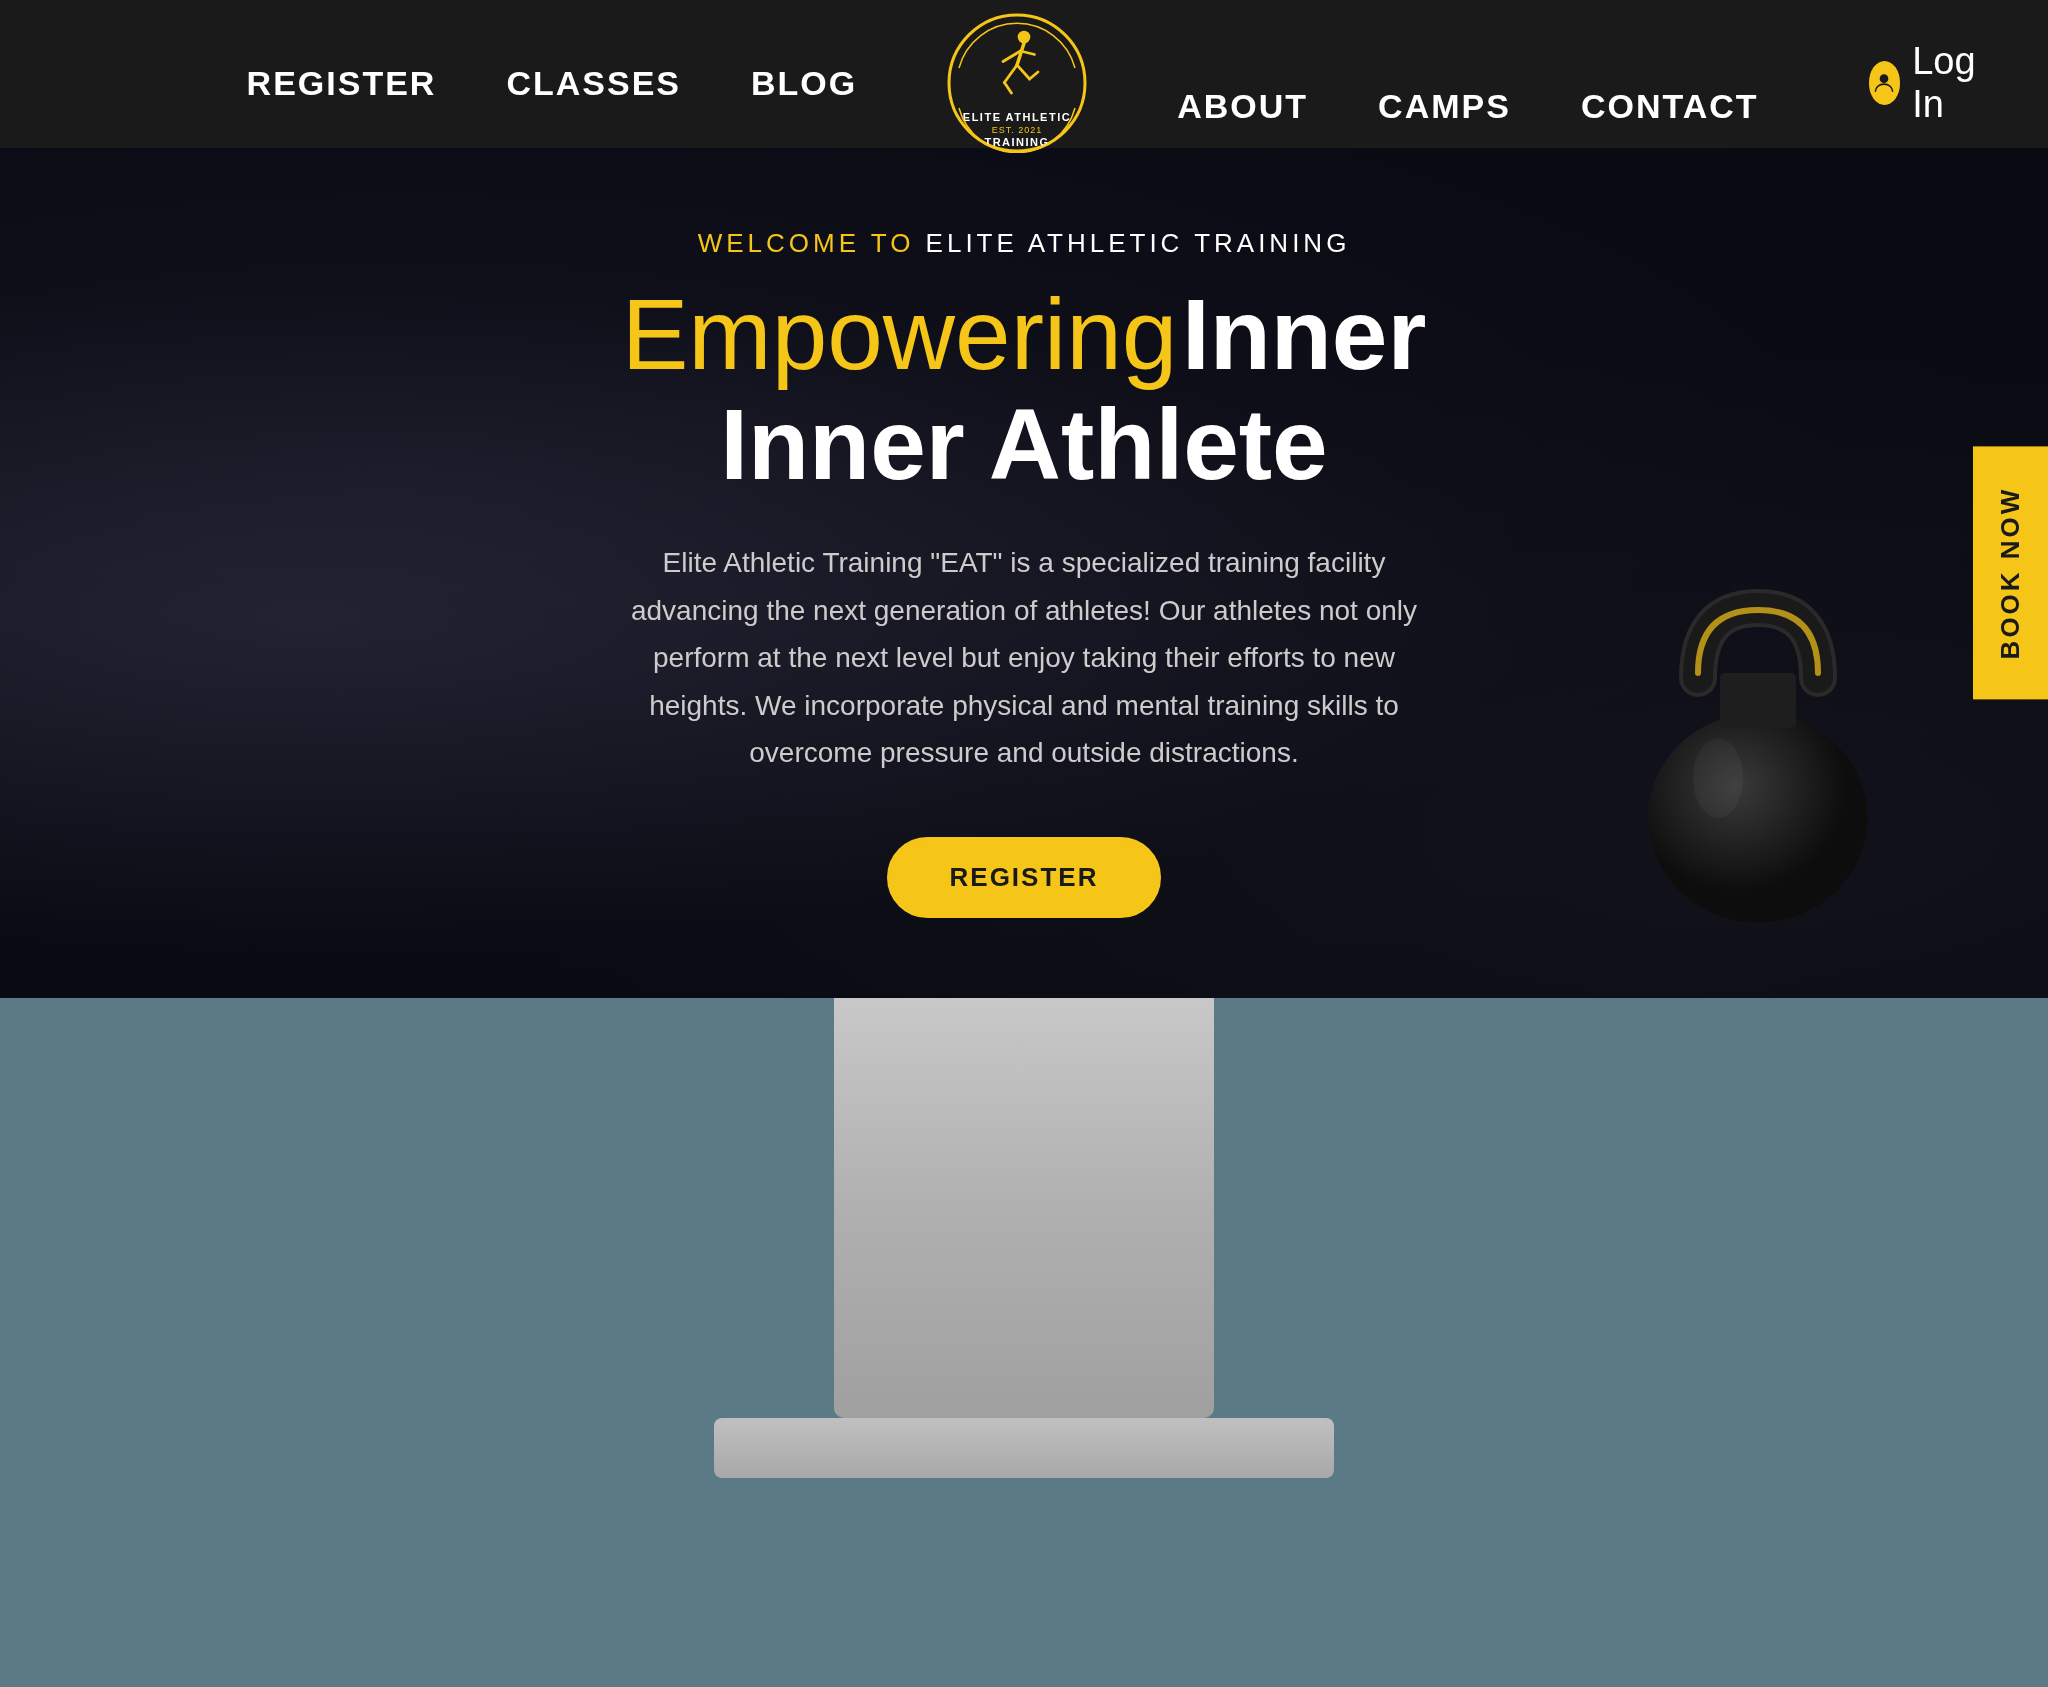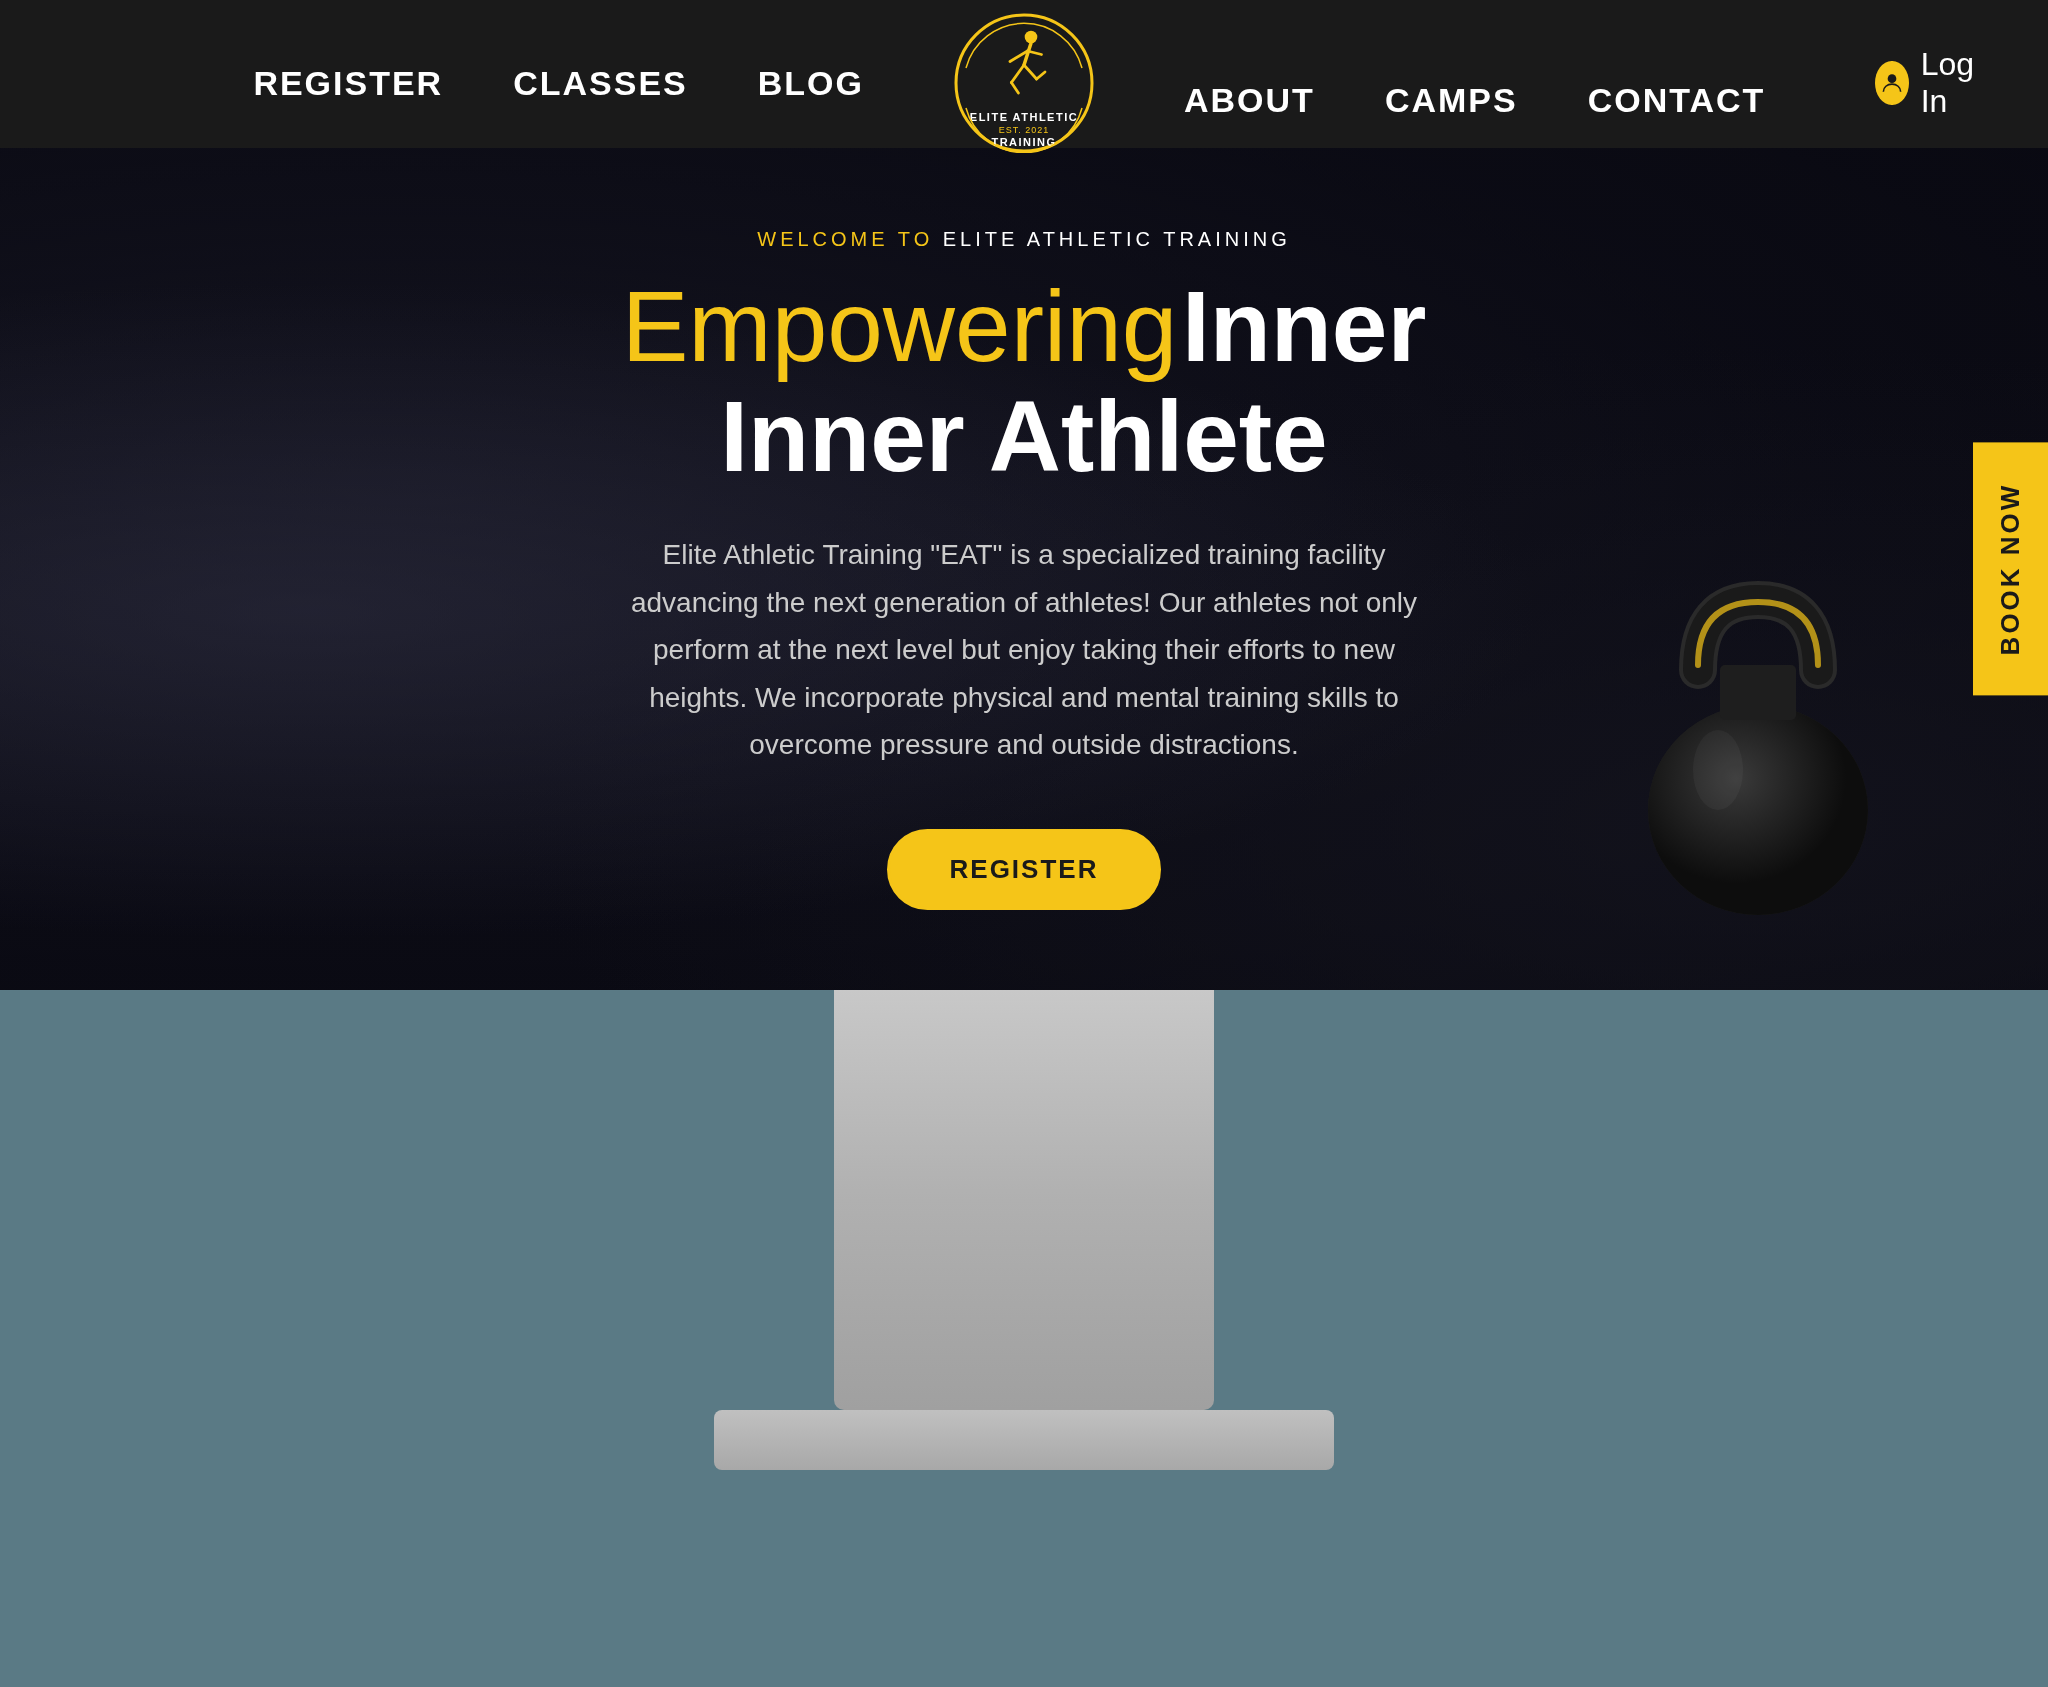--- a/index.html
+++ b/index.html
@@ -87,21 +87,21 @@
       width: 160px;
       height: auto;
     }
 
     .login-area {
       display: flex;
       align-items: center;
       gap: 12px;
       color: #ffffff;
       cursor: pointer;
-      font-size: 32px;
+      font-size: 38px;
       font-weight: 500;
       margin-left: 40px;
     }
 
     .login-icon {
       width: 44px;
       height: 44px;
       background: #f5c518;
       border-radius: 50%;
       display: flex;
@@ -152,21 +152,21 @@
       letter-spacing: 3px;
       writing-mode: vertical-rl;
       text-orientation: mixed;
       transform: translateY(-50%) rotate(180deg);
       padding: 40px 22px;
       cursor: pointer;
       z-index: 20;
     }
 
     .welcome-text {
-      font-size: 20px;
+      font-size: 26px;
       letter-spacing: 4px;
       font-weight: 400;
       margin-bottom: 20px;
       text-align: center;
     }
 
     .welcome-to {
       color: #f5c518;
     }
 

